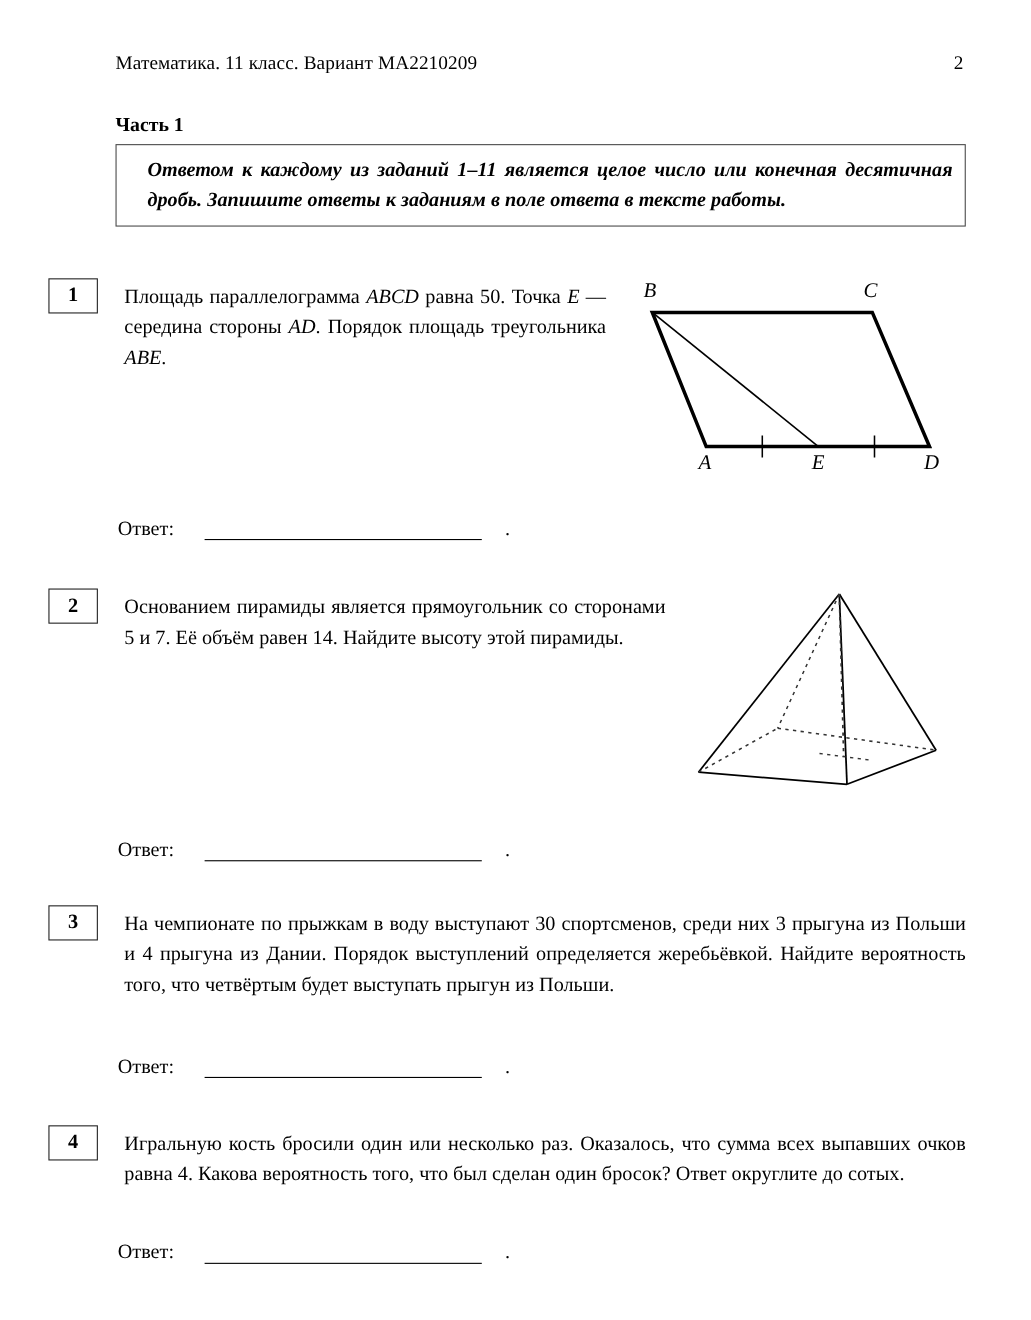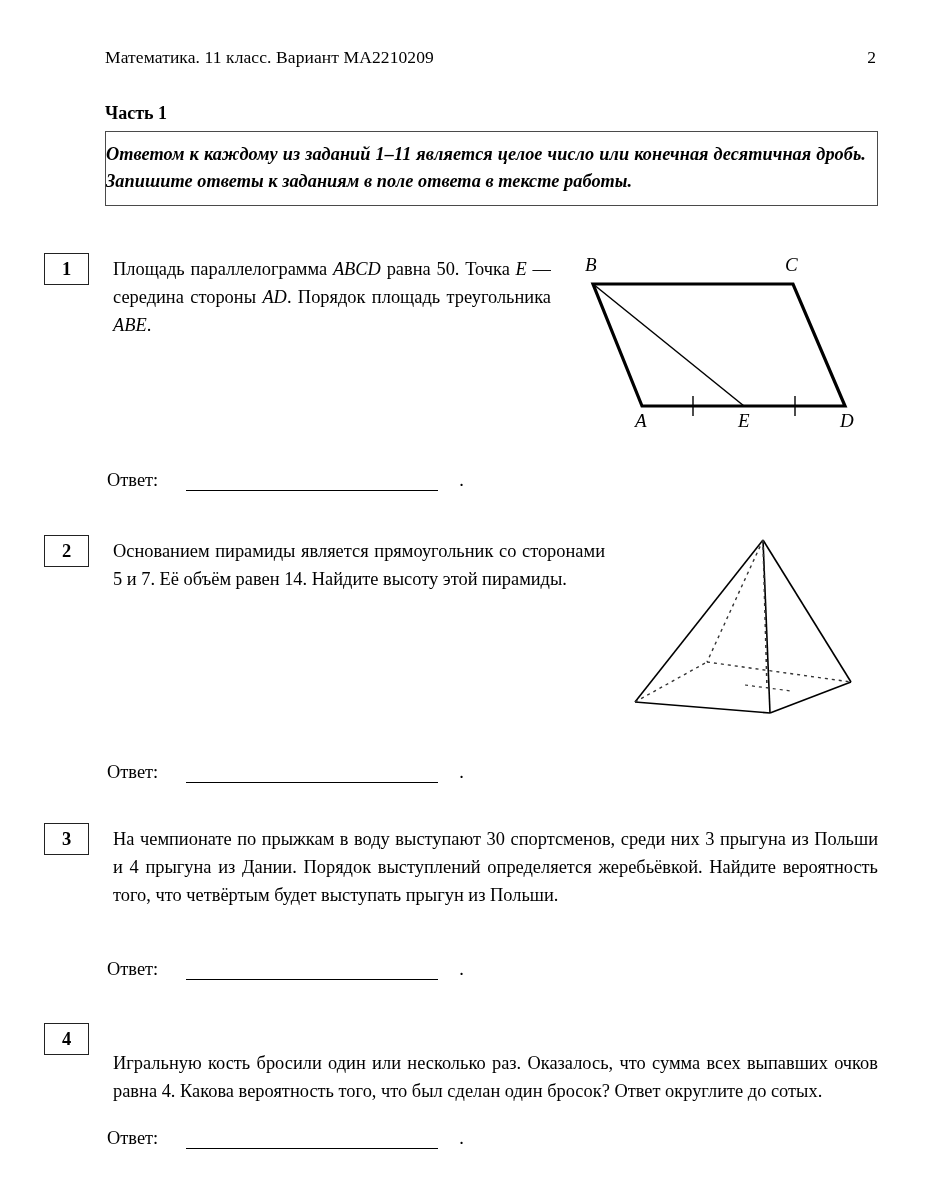--- a/index.html
+++ b/index.html
@@ -49,21 +49,21 @@
   }
 
   
   .instruction-box {
     position: absolute;
     left: 105px;
     top: 131px;
     width: 773px;
     box-sizing: border-box;
     border: 1.2px solid #4a4a4a;
-    padding: 9px 11px 10px 0;
+    padding: 9px 11px 10px 28px;
     background: #fff;
   }
   .instruction-text {
     font-weight: bold;
     font-style: italic;
     font-size: 18.3px;
     line-height: 1.47;
     text-align: justify;
     text-align-last: left;
     letter-spacing: 0.05px;
@@ -212,21 +212,21 @@
     <div class="task-body wide" style="top:825px;">На чемпионате по прыжкам в воду выступают 30 спортсменов, среди них 3 прыгуна из Польши и 4 прыгуна из Дании. Порядок выступлений определяется жеребьёвкой. Найдите вероятность того, что четвёртым будет выступать прыгун из Польши.</div>
     <div class="answer" style="top:959px;">
       <span>Ответ:</span>
       <span class="answer-rule"></span>
       <span class="answer-dot">.</span>
     </div>
   </div>
 
   <div class="task">
     <div class="task-num" style="top:1023px;">4</div>
-    <div class="task-body wide" style="top:1025px;margin-top:24px;">Игральную кость бросили один или несколько раз. Оказалось, что сумма всех выпавших очков равна 4. Какова вероятность того, что был сделан один бросок? Ответ округлите до сотых.</div>
+    <div class="task-body wide" style="top:1025px;">Игральную кость бросили один или несколько раз. Оказалось, что сумма всех выпавших очков равна 4. Какова вероятность того, что был сделан один бросок? Ответ округлите до сотых.</div>
     <div class="answer" style="top:1128px;">
       <span>Ответ:</span>
       <span class="answer-rule"></span>
       <span class="answer-dot">.</span>
     </div>
   </div>
 
 </div>
 
 </body></html>

